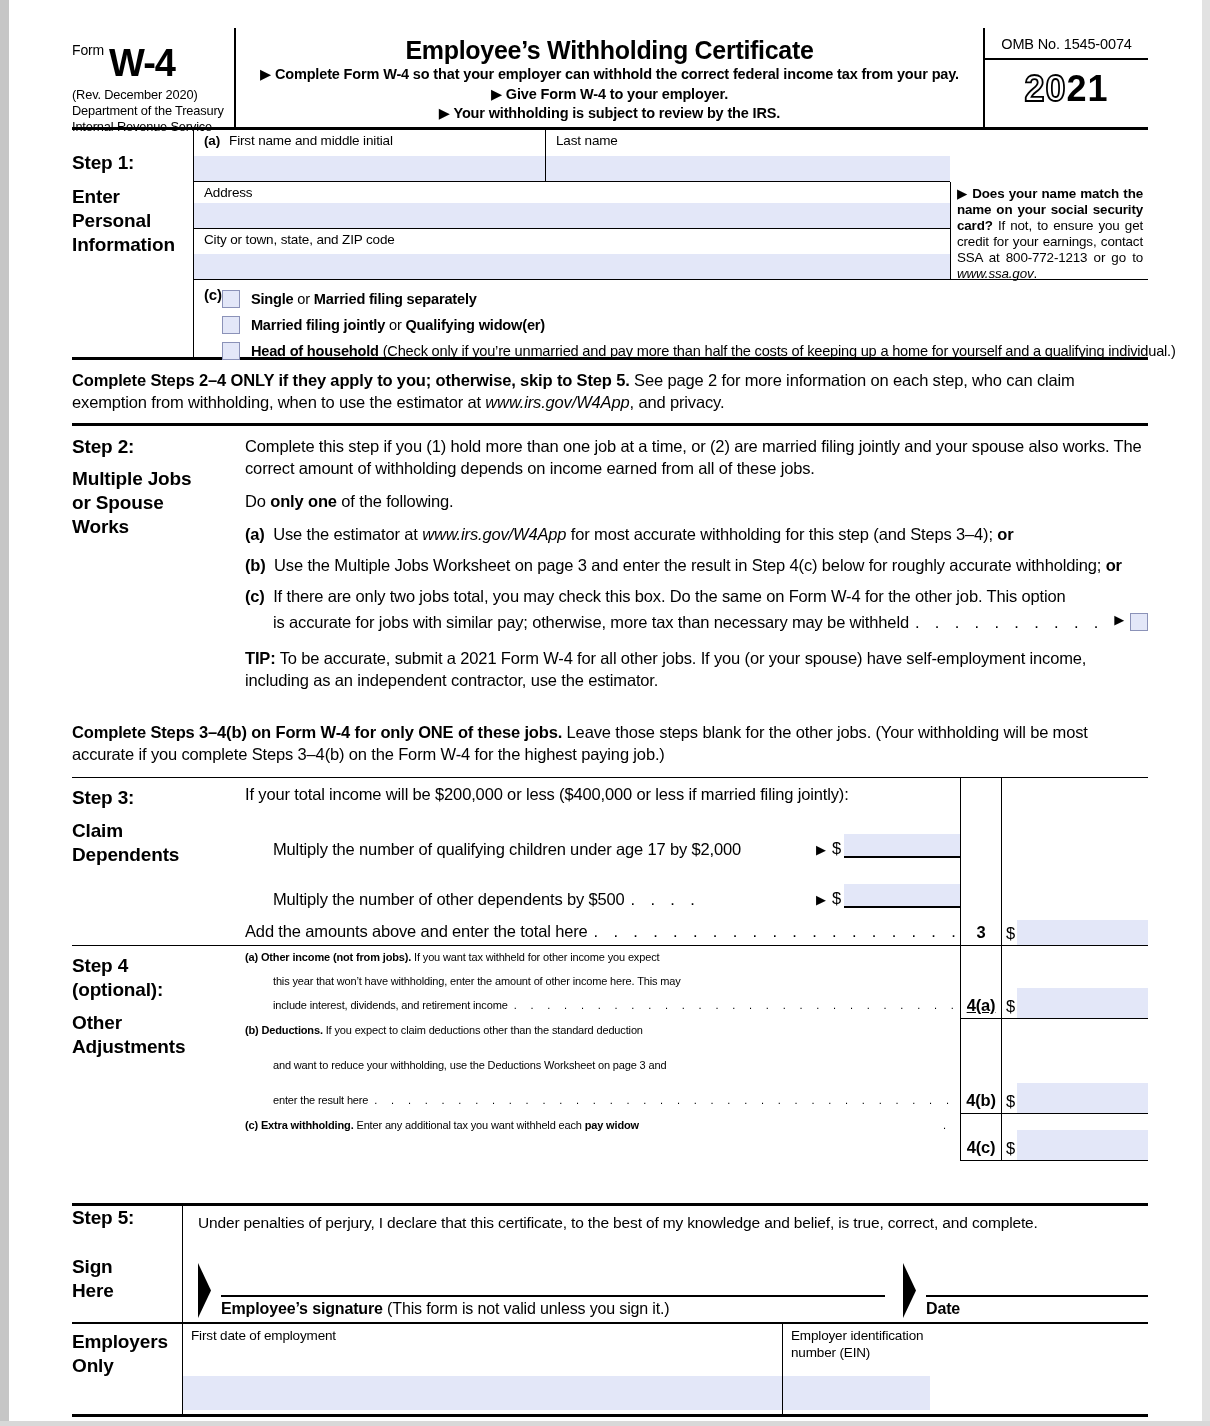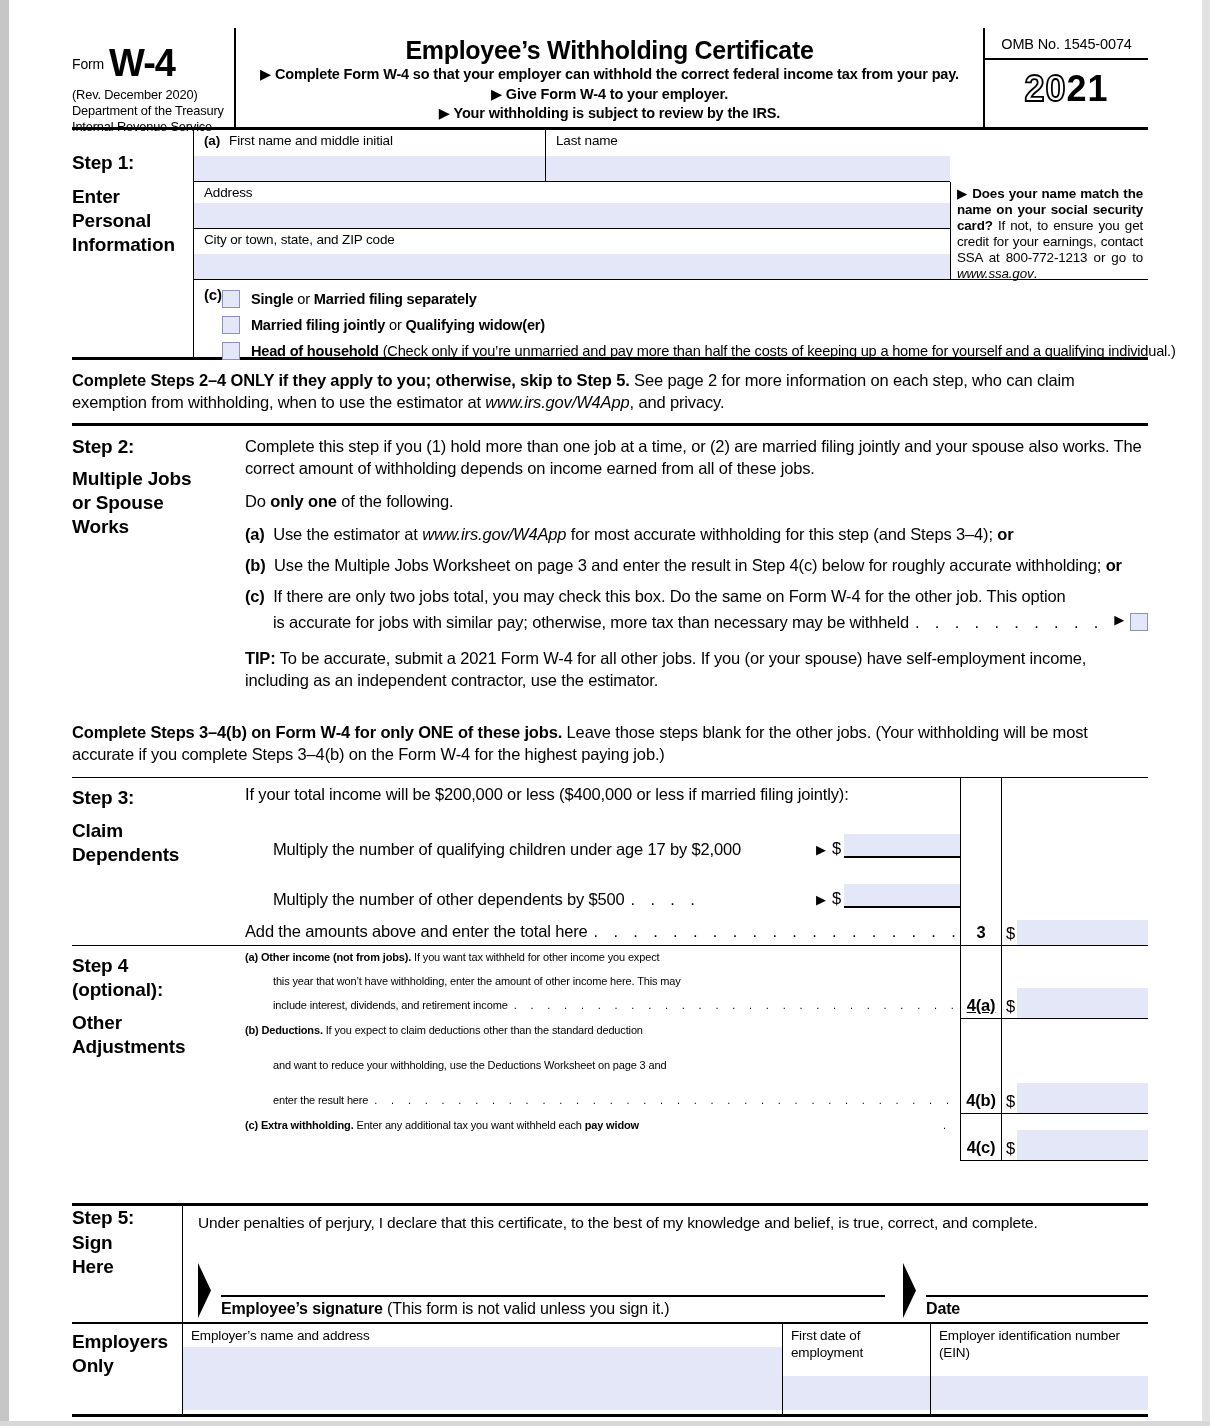--- a/index.html
+++ b/index.html
@@ -7,21 +7,21 @@
   body { font-family: "Liberation Sans", "DejaVu Sans", sans-serif; color:#000; }
   .page { position:relative; width:1210px; height:1426px; background:#fff; overflow:hidden; }
   .edge-left { position:absolute; left:0; top:0; width:9px; height:100%; background:#c6c6c6; }
   .edge-right { position:absolute; right:0; top:0; width:8px; height:100%; background:#e2e2e2; }
   .edge-bottom { position:absolute; left:0; bottom:0; width:100%; height:5px; background:#d8d8d8; }
   .content { position:absolute; left:72px; top:28px; width:1076px; letter-spacing:-0.15px; }
 
   
   .hdr { display:flex; border-bottom:3px solid #000; height:102px; }
   .hdr-left { width:162px; padding-top:14px; }
-  .form-line { display:flex; align-items:center; }
+  .form-line { display:flex; align-items:flex-start; }
   .form-word { font-size:14px; margin-right:5px; }
   .form-num { font-size:38px; font-weight:bold; letter-spacing:-1px; }
   .rev, .dept { font-size:12.8px; line-height:16px; }
   .rev { margin-top:2px; }
   .hdr-center { flex:1; border-left:2px solid #000; border-right:2px solid #000; text-align:center; padding-top:8px; }
   .hdr-title { font-size:25px; font-weight:bold; letter-spacing:-0.3px; }
   .hdr-sub { font-size:14.5px; font-weight:bold; line-height:19.5px; }
   .hdr-right { width:163px; }
   .omb { font-size:14.5px; text-align:center; padding:8px 0 6px 0; border-bottom:2px solid #000; }
   .year { text-align:center; font-size:36px; font-weight:bold; padding-top:8px; letter-spacing:1px; }
@@ -323,21 +323,21 @@
       <div class="numcell bb" style="grid-column:3; grid-row:3;">4(c)</div>
       <div class="amtcell bb" style="grid-column:4; grid-row:3;">
         <span class="ds">$</span>
         <div class="amtfill fill"></div>
       </div>
     </div>
 
     <div class="s5">
       <div class="s5-lbl">
         <div class="steplabel">Step 5:</div>
-        <div class="steplabel" style="margin-top:1px; width:70px;">Sign Here</div>
+        <div class="steplabel" style="margin-top:25px; width:70px;">Sign Here</div>
       </div>
       <div class="s5-body">
         <div class="decl">Under penalties of perjury, I declare that this certificate, to the best of my knowledge and belief, is true, correct, and complete.</div>
         <div class="sigrow">
           <div class="bigarrow"></div>
           <div class="sigcol">
             <div class="sigline"></div>
             <div class="siglabel"><span class="bold">Employee’s signature</span><span> (This form is not valid unless you sign it.)</span></div>
           </div>
           <div class="bigarrow"></div>
@@ -347,24 +347,20 @@
           </div>
         </div>
       </div>
     </div>
 
     <div class="emp">
       <div class="emp-lbl">
         <div class="steplabel">Employers Only</div>
       </div>
       <div class="empcell">
-        <div class="clabel">Employer’s name and address</div>
-        <div class="empfill-name fill"></div>
-      </div>
-      <div class="empcell">
         <div class="clabel">First date of employment</div>
         <div class="empfill fill"></div>
       </div>
       <div class="empcell">
         <div class="clabel">Employer identification number (EIN)</div>
         <div class="empfill fill"></div>
       </div>
     </div>
 
     <div class="foot">

